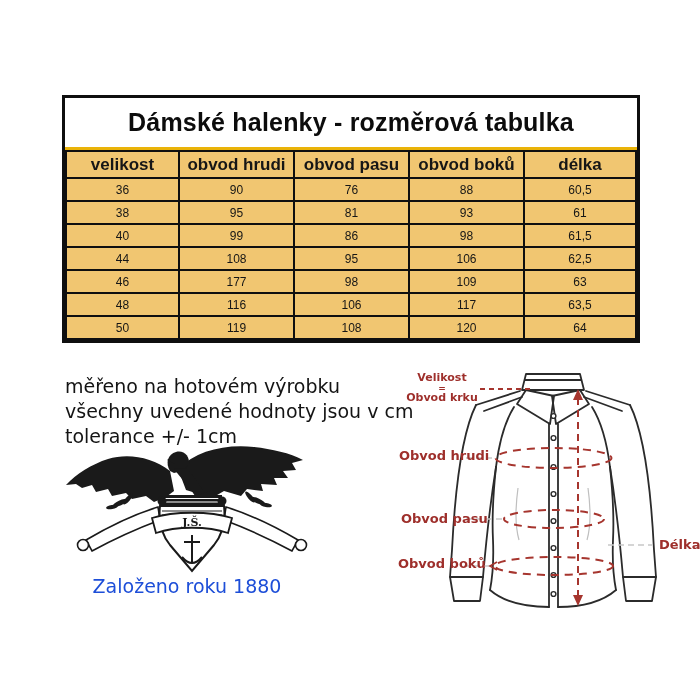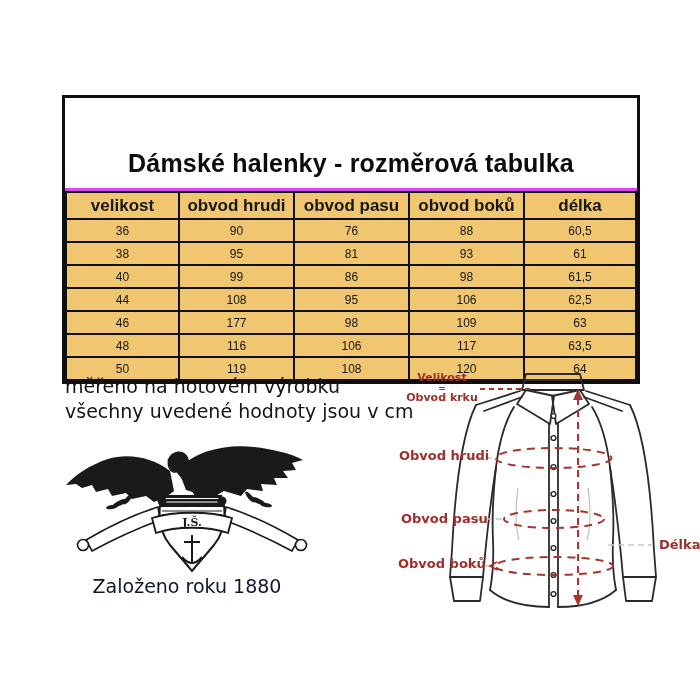--- a/index.html
+++ b/index.html
@@ -4,36 +4,36 @@
 <style>
   html,body{margin:0;padding:0;}
   body{width:700px;height:700px;position:relative;background:#ffffff;
        font-family:"Liberation Sans", sans-serif;color:#111;overflow:hidden;}
 
   
   .table-wrap{position:absolute;left:62px;top:95px;width:578px;
               border:3px solid #0f0f0f;background:#fff;box-sizing:border-box;}
   .table-title{height:49px;line-height:49px;text-align:center;
                font-size:25px;font-weight:bold;color:#0c0c0c;
-               border-bottom:3px solid #d946ef;letter-spacing:.2px;margin-top:41px;}
+               border-bottom:3px solid #eab308;letter-spacing:.2px;}
   table.sizes{width:100%;border-collapse:collapse;table-layout:fixed;}
   table.sizes th, table.sizes td{
       border:2px solid #0f0f0f;background:#F1C671;text-align:center;
       padding:0;font-size:12px;color:#161616;}
   table.sizes th{height:25px;font-weight:bold;font-size:17px;}
   table.sizes td{height:21px;font-weight:normal;}
 
   
   .notes{position:absolute;left:65px;top:374px;font-size:19px;line-height:25px;
          color:#141414;font-family:"DejaVu Sans", sans-serif;}
 
   
   .logo-svg{position:absolute;left:62px;top:441px;width:250px;height:135px;}
   .founded{position:absolute;left:62px;top:575px;width:250px;text-align:center;
-           font-size:19px;color:#0f172a;font-family:"DejaVu Sans", sans-serif;}
+           font-size:19px;color:#1d4ed8;font-family:"DejaVu Sans", sans-serif;}
 
   
   .shirt-svg{position:absolute;left:400px;top:370px;width:300px;height:270px;}
   .dlabel{position:absolute;color:#9E2F2B;font-weight:bold;
           font-family:"DejaVu Sans", sans-serif;white-space:nowrap;}
   .lbl-velikost-wrap{left:404px;top:372px;width:76px;text-align:center;
           font-size:11px;line-height:12px;}
   .lbl-hrudi{left:399px;top:448px;font-size:13px;}
   .lbl-pasu {left:401px;top:511px;font-size:13px;}
   .lbl-boku {left:398px;top:556px;font-size:13px;}
@@ -111,20 +111,21 @@
         <td>120</td>
         <td>64</td>
       </tr>
     </tbody>
   </table>
 </div>
 
 <div class="notes">
   <div>měřeno na hotovém výrobku</div>
   <div>všechny uvedené hodnoty jsou v cm</div>
+  <div>tolerance +/- 1cm</div>
 </div>
 
 <svg class="logo-svg" viewBox="0 0 250 135">
   <g fill="#1a1a1a" stroke="none">
 
     <path d="M108,30 C 90,16 66,12 46,18 C 30,23 14,33 4,44 L14,43 L20,47 L30,44 L34,51
              L46,48 L50,55 L64,52 L70,58 L84,55 L92,61 L104,56 L112,50 Z"></path>
 
     <path d="M116,28 C 134,10 162,3 192,6 C 210,8 228,12 241,19 L230,22 L234,29 L221,30
              L226,37 L212,37 L215,44 L199,43 L201,50 L185,48 L179,55 L162,50 L150,57 L124,49 Z"></path>

